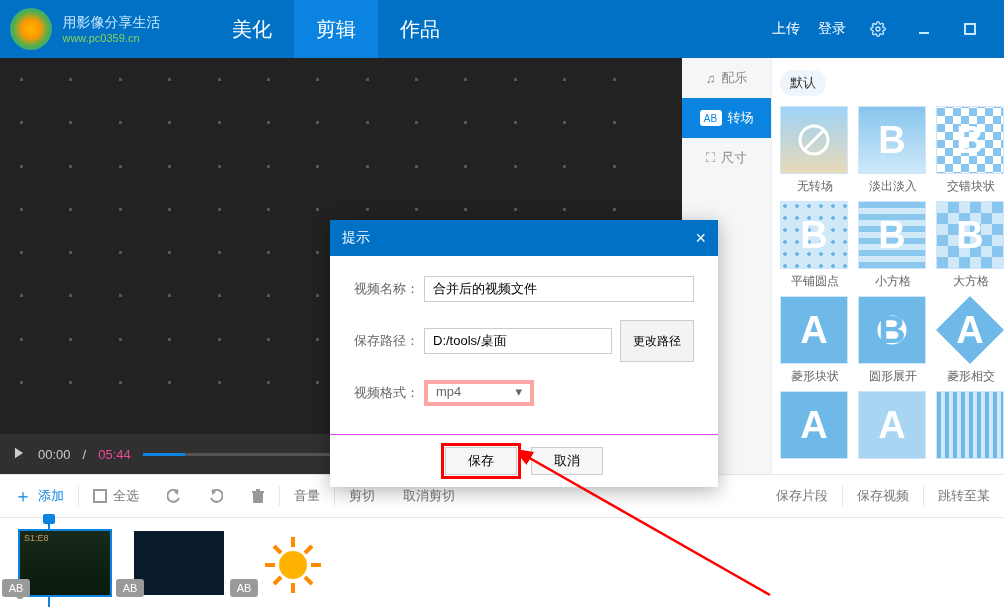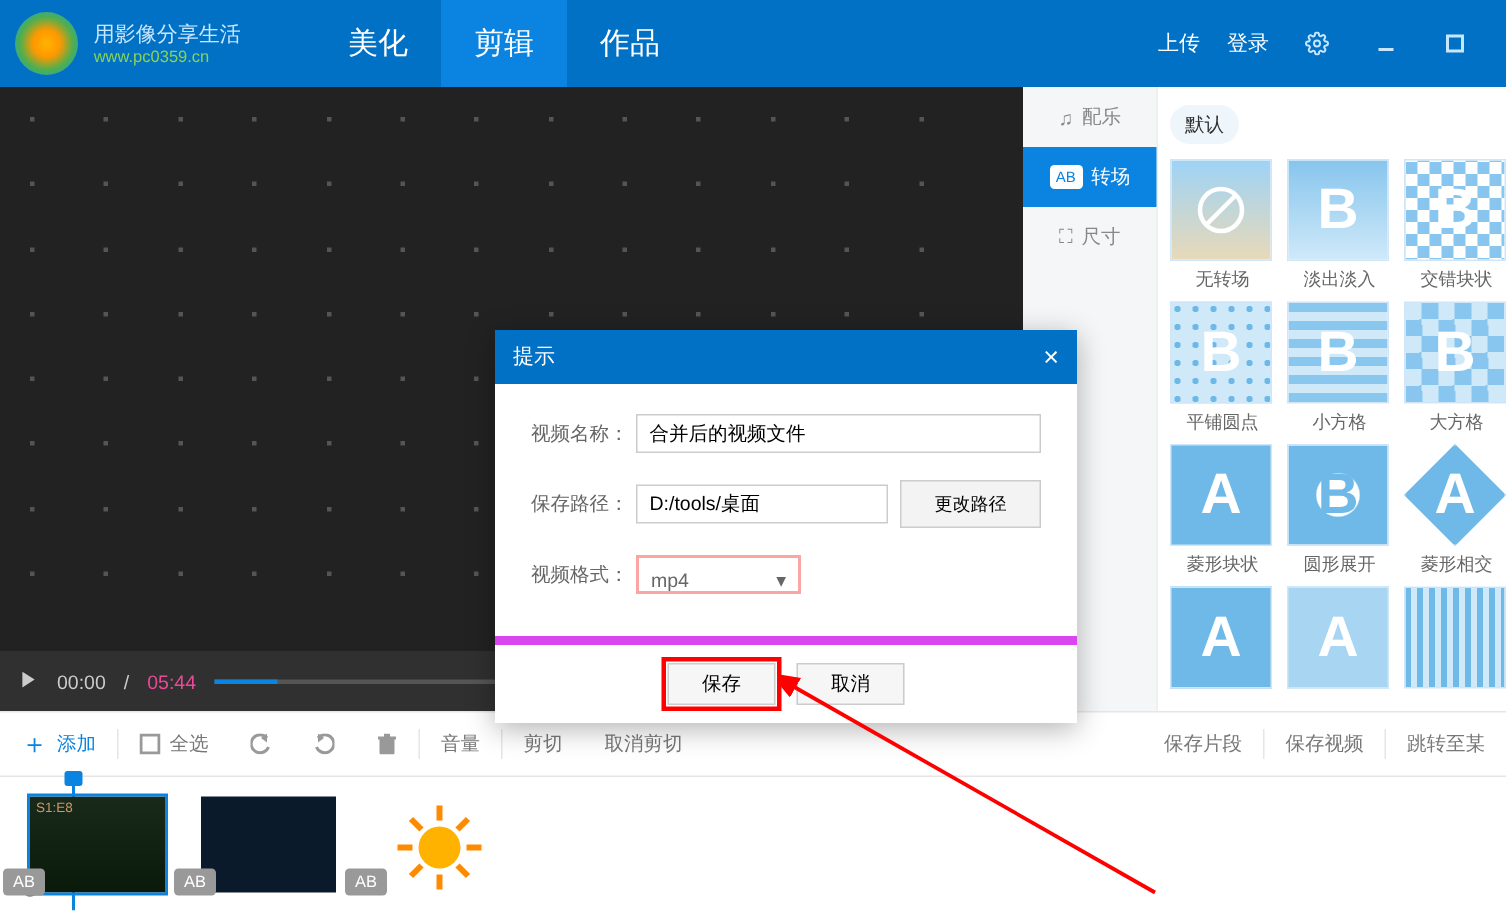--- a/index.html
+++ b/index.html
@@ -60,23 +60,23 @@
 
 
 .dialog { position: absolute; left: 330px; top: 220px; width: 388px; background: #fff; box-shadow: 0 4px 18px rgba(0,0,0,0.3); }
 .dialog-head { height: 36px; background: #0071c5; color: #fff; display: flex; align-items: center; padding: 0 12px; font-size: 14px; }
 .dialog-head .close { margin-left: auto; cursor: pointer; font-size: 18px; }
 .dialog-body { padding: 20px 24px 10px; }
 .form-row { display: flex; align-items: center; margin-bottom: 18px; font-size: 13px; color: #666; }
 .form-row .lbl { width: 70px; }
 .form-row input[type=text] { flex: 1; height: 26px; border: 1px solid #ccc; padding: 0 8px; font-size: 13px; }
 .form-row .path-input { width: 160px; flex: none; }
-.form-row button.browse { margin-left: 8px; height: 32px; padding: 0 22px; border: 1px solid #ccc; background: #f3f3f3; font-size: 12px; cursor: pointer; }
-.form-row .select { width: 110px; height: 26px; border: 2px solid #fca5a5; display: flex; align-items: flex-end; padding: 0 8px; justify-content: space-between; cursor: pointer; }
-.dialog-foot { border-top: 6px solid #d946ef; padding: 12px; display: flex; justify-content: center; gap: 14px; }
+.form-row button.browse { margin-left: 8px; height: 42px; padding: 0 12px; border: 1px solid #ccc; background: #f3f3f3; font-size: 12px; cursor: pointer; }
+.form-row .select { width: 110px; height: 26px; border: 4px solid #fca5a5; display: flex; align-items: flex-start; padding: 0 8px; justify-content: space-between; cursor: pointer; }
+.dialog-foot { border-top: 1px solid #d946ef; padding: 12px; display: flex; justify-content: center; gap: 14px; }
 .dialog-foot button { width: 72px; height: 28px; border: 1px solid #ccc; background: #f6f6f6; font-size: 13px; cursor: pointer; }
 .dialog-foot .save { outline: 3px solid #ff0000; outline-offset: 1px; }
 
 
 .arrow { position: absolute; pointer-events: none; }
 </style>
 </head>
 <body>
 
 <div class="topbar">

